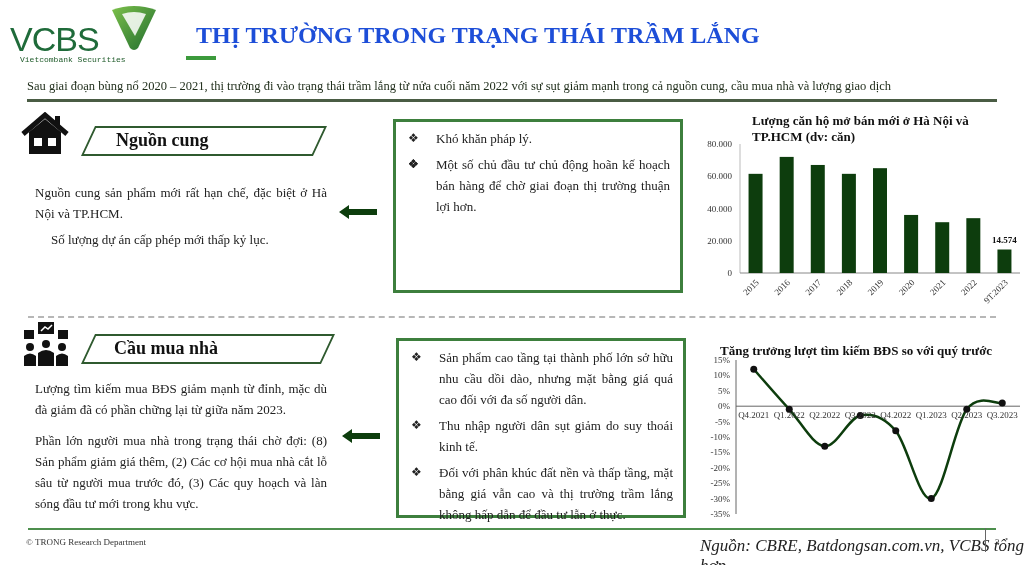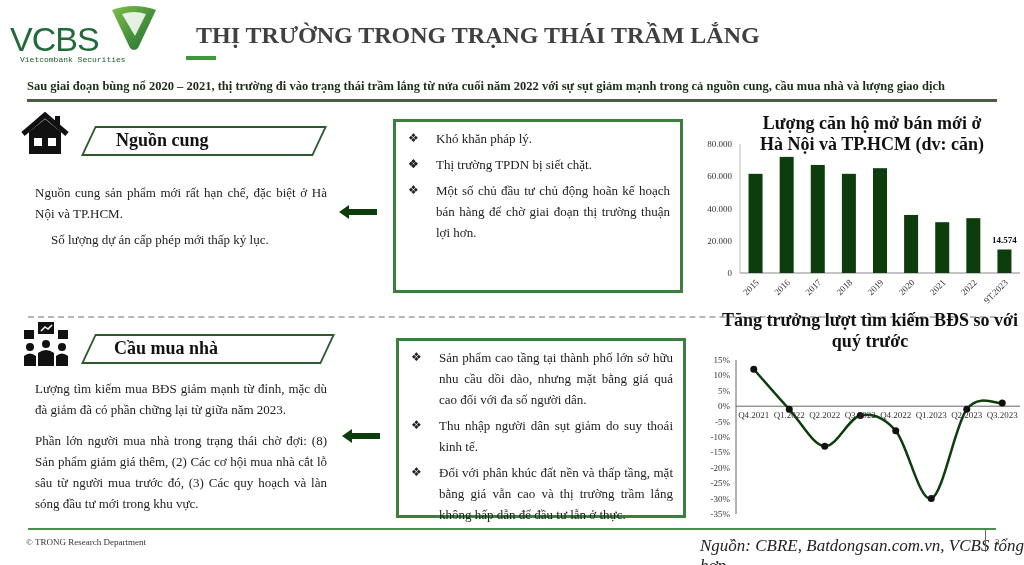--- a/index.html
+++ b/index.html
@@ -1,33 +1,33 @@
 <!DOCTYPE html>
 <html><head>
 <meta charset="utf-8">
 <style>
   *{box-sizing:border-box;margin:0;padding:0}
   body{width:1024px;height:565px;background:#fff;font-family:"Liberation Serif",serif;color:#222;position:relative;overflow:hidden}
   .abs{position:absolute}
   .logo-text{left:10px;top:20px;font-family:"Liberation Sans",sans-serif;font-weight:normal;font-size:34px;color:#1f6b3a;letter-spacing:-1px}
   .logo-sub{left:20px;top:55px;font-family:Liberation Mono, monospace;font-size:8px;color:#1f5b2a}
   .logo-mark{left:108px;top:4px}
-  .title{left:196px;top:22px;font-weight:bold;font-size:24px;color:#404040}
+  .title{left:196px;top:22px;font-weight:bold;font-size:24px;color:#1d4ed8}
   .title-bar{left:186px;top:56px;width:830px;height:4px;background:linear-gradient(to right,#3c9a3c 0,#3c9a3c 30px,#fff 30px)}
-  .subtitle{left:27px;top:79px;font-weight:bold;font-size:12.5px;color:#1d2b18}
+  .subtitle{left:27px;top:79px;font-weight:normal;font-size:12.5px;color:#1d2b18}
   .sub-line{left:27px;top:99px;width:970px;height:3px;background:#4a5c44}
   .section-head{height:30px;border:2px solid #2f5a2f;transform:skewX(-25deg);background:#fff}
   .section-label{font-weight:bold;font-size:18px;color:#111}
   .body-text{font-size:13px;line-height:21px;text-align:justify;color:#222}
   .arrow{width:38px;height:14px}
   .box{border:3px solid #3d7f3d;background:#fff;padding:6px 10px}
   .box li{list-style:none;position:relative;padding-left:30px;font-size:13px;line-height:21px;margin-bottom:5px;text-align:justify}
   .box li .bul{position:absolute;left:2px;top:0;font-size:12px}
   .dash{left:28px;top:316px;width:968px;border-top:2px dashed #b7b7b7}
-  .chart-title{font-weight:bold;font-size:18px;text-align:center;color:#111}
+  .chart-title{font-weight:bold;font-size:13px;color:#111}
   .footer-line{left:28px;top:528px;width:968px;height:2px;background:#4d8f4d}
   .footer-l{left:26px;top:537px;font-size:9px;color:#333}
   .footer-r{left:700px;top:536px;font-size:17px;font-style:italic;color:#222}
   .pagediv{left:985px;top:528px;width:1px;height:24px;background:#666}
   .pagenum{left:995px;top:537px;font-size:9px;color:#333}
 </style>
 </head>
 <body>
 
 <div class="abs logo-text">VCBS</div>
@@ -62,21 +62,21 @@
 <div class="abs body-text" style="left:51px;top:229px;width:292px">Số lượng dự án cấp phép mới thấp kỷ lục.</div>
 
 <svg class="abs arrow" style="left:339px;top:205px" viewBox="0 0 38 14">
   <path d="M0 7 L10 0 L10 4 L38 4 L38 10 L10 10 L10 14 Z" fill="#0d3d0d"></path>
 </svg>
 
 <div class="abs box" style="left:393px;top:119px;width:290px;height:174px">
   <ul>
     <li><span class="bul">❖</span><span>Khó khăn pháp lý.</span></li>
     <li><span class="bul">❖</span></li>
-    <li><span class="bul">❖</span><span>Thị trường TPDN bị siết chặt.</span></li>
+    <li><span class="bul">❖</span></li>
     <li><span class="bul">❖</span><span>Một số chủ đầu tư chủ động hoãn kế hoạch bán hàng để chờ giai đoạn thị trường thuận lợi hơn.</span></li>
   </ul>
 </div>
 
 <div class="abs chart-title" style="left:752px;top:113px;width:240px">Lượng căn hộ mở bán mới ở Hà Nội và TP.HCM (dv: căn)</div>
 <svg class="abs" id="barchart" style="left:690px;top:135px" width="334" height="170">
     <line x1="50" y1="9" x2="50" y2="138" stroke="#bbb" stroke-width="1"></line>
     <line x1="50" y1="138" x2="330" y2="138" stroke="#888" stroke-width="1"></line>
     <text x="42" y="141" text-anchor="end" font-size="9" font-family="Liberation Serif, serif" fill="#333">0</text>
     <text x="42" y="108.75" text-anchor="end" font-size="9" font-family="Liberation Serif, serif" fill="#333">20.000</text>
@@ -129,21 +129,21 @@
 </svg>
 
 <div class="abs box" style="left:396px;top:338px;width:290px;height:180px">
   <ul>
     <li><span class="bul">❖</span><span>Sản phẩm cao tầng tại thành phố lớn sở hữu nhu cầu dồi dào, nhưng mặt bằng giá quá cao đối với đa số người dân.</span></li>
     <li><span class="bul">❖</span><span>Thu nhập người dân sụt giảm do suy thoái kinh tế.</span></li>
     <li><span class="bul">❖</span><span>Đối với phân khúc đất nền và thấp tầng, mặt bằng giá vẫn cao và thị trường trầm lắng không hấp dẫn để đầu tư lẫn ở thực.</span></li>
   </ul>
 </div>
 
-<div class="abs chart-title" style="left:720px;top:310px;width:300px">Tăng trưởng lượt tìm kiếm BĐS so với quý trước</div>
+<div class="abs chart-title" style="left:720px;top:343px;width:300px">Tăng trưởng lượt tìm kiếm BĐS so với quý trước</div>
 <svg class="abs" id="linechart" style="left:695px;top:350px" width="329" height="175">
     <line x1="41" y1="10" x2="41" y2="164" stroke="#666" stroke-width="1"></line>
     <line x1="41" y1="56.199999999999996" x2="325" y2="56.199999999999996" stroke="#666" stroke-width="1"></line>
     <text x="35" y="13" text-anchor="end" font-size="9" font-family="Liberation Serif, serif" fill="#333">15%</text>
     <text x="35" y="28.4" text-anchor="end" font-size="9" font-family="Liberation Serif, serif" fill="#333">10%</text>
     <text x="35" y="43.8" text-anchor="end" font-size="9" font-family="Liberation Serif, serif" fill="#333">5%</text>
     <text x="35" y="59.199999999999996" text-anchor="end" font-size="9" font-family="Liberation Serif, serif" fill="#333">0%</text>
     <text x="35" y="74.6" text-anchor="end" font-size="9" font-family="Liberation Serif, serif" fill="#333">-5%</text>
     <text x="35" y="90" text-anchor="end" font-size="9" font-family="Liberation Serif, serif" fill="#333">-10%</text>
     <text x="35" y="105.39999999999999" text-anchor="end" font-size="9" font-family="Liberation Serif, serif" fill="#333">-15%</text>

